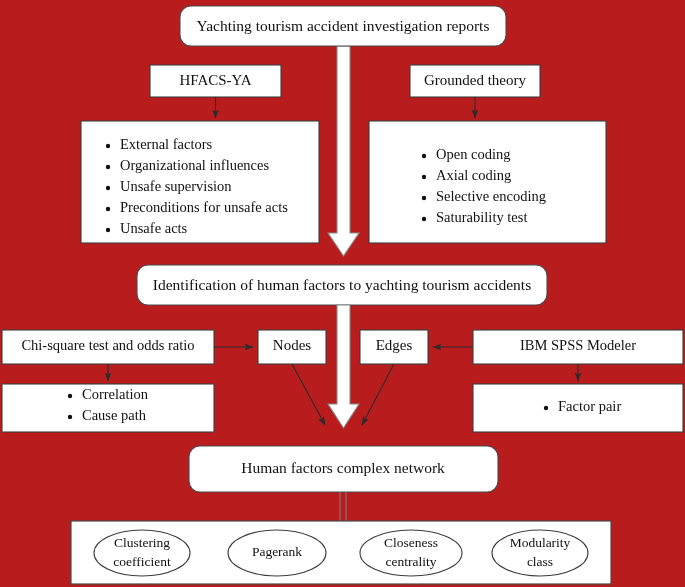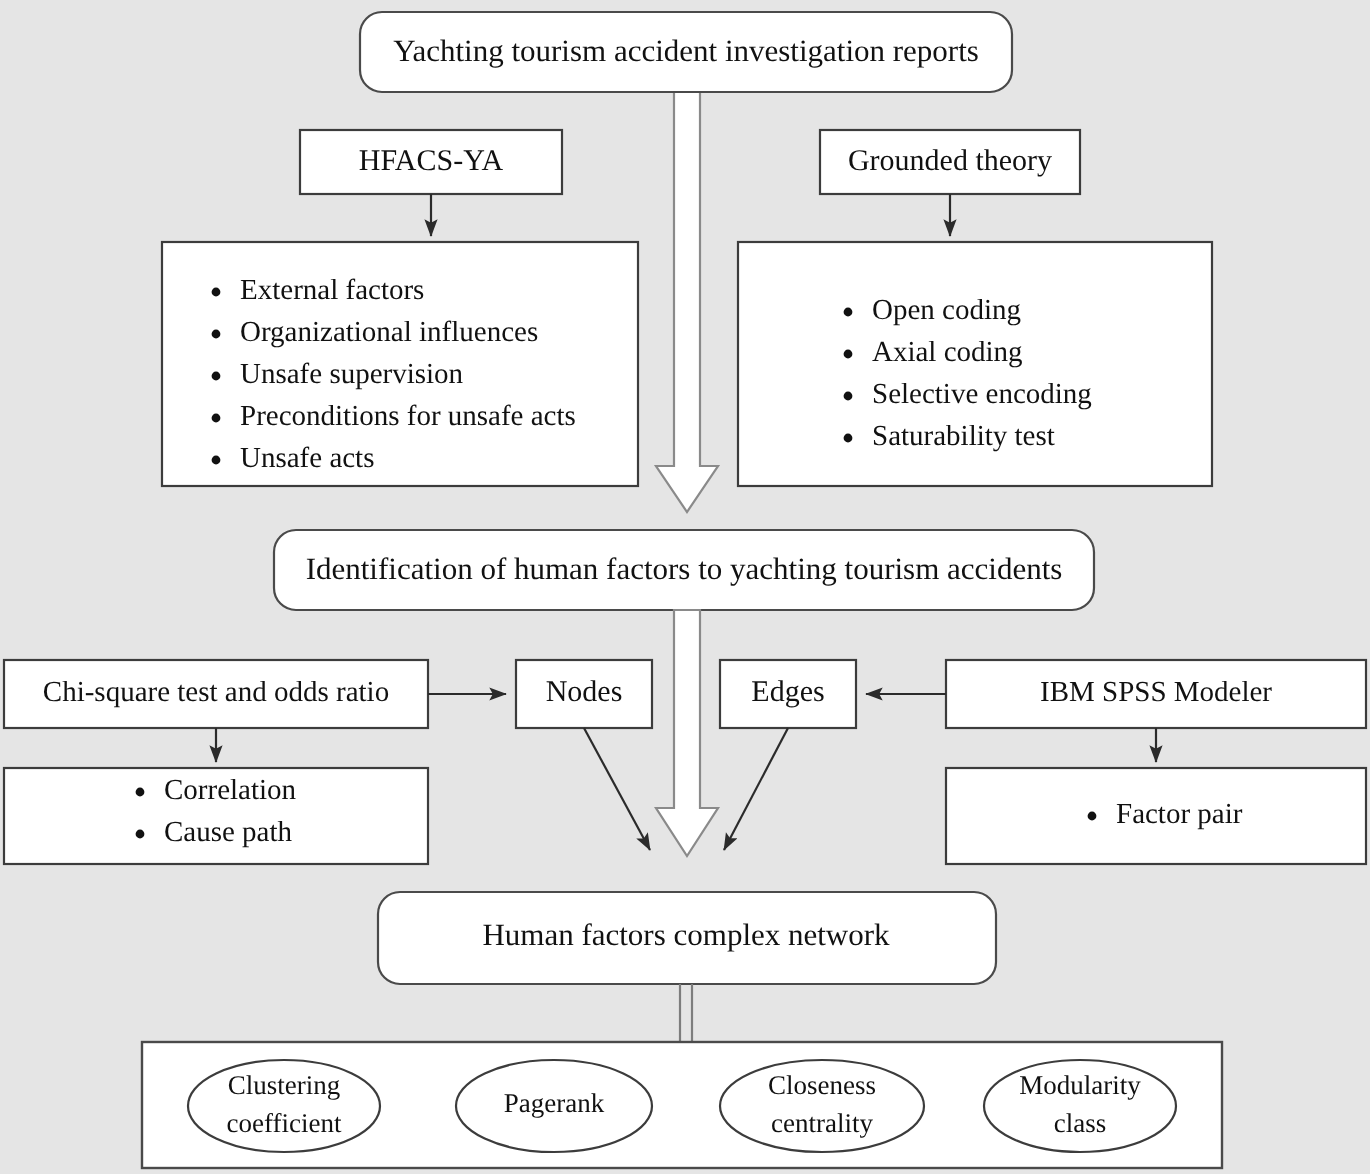--- a/index.html
+++ b/index.html
@@ -8,21 +8,21 @@
     padding: 0;
     background: #ffffff;
   }
   body {
     font-family: "Liberation Serif", "DejaVu Serif", serif;
   }
   #diagram-root {
     position: relative;
     width: 685px;
     height: 587px;
-    background: #e5e5e5;
+    background: #b91c1c;
     overflow: hidden;
   }
   svg.flow {
     display: block;
     width: 685px;
     height: 587px;
   }
   
   .box {
     fill: #ffffff;

